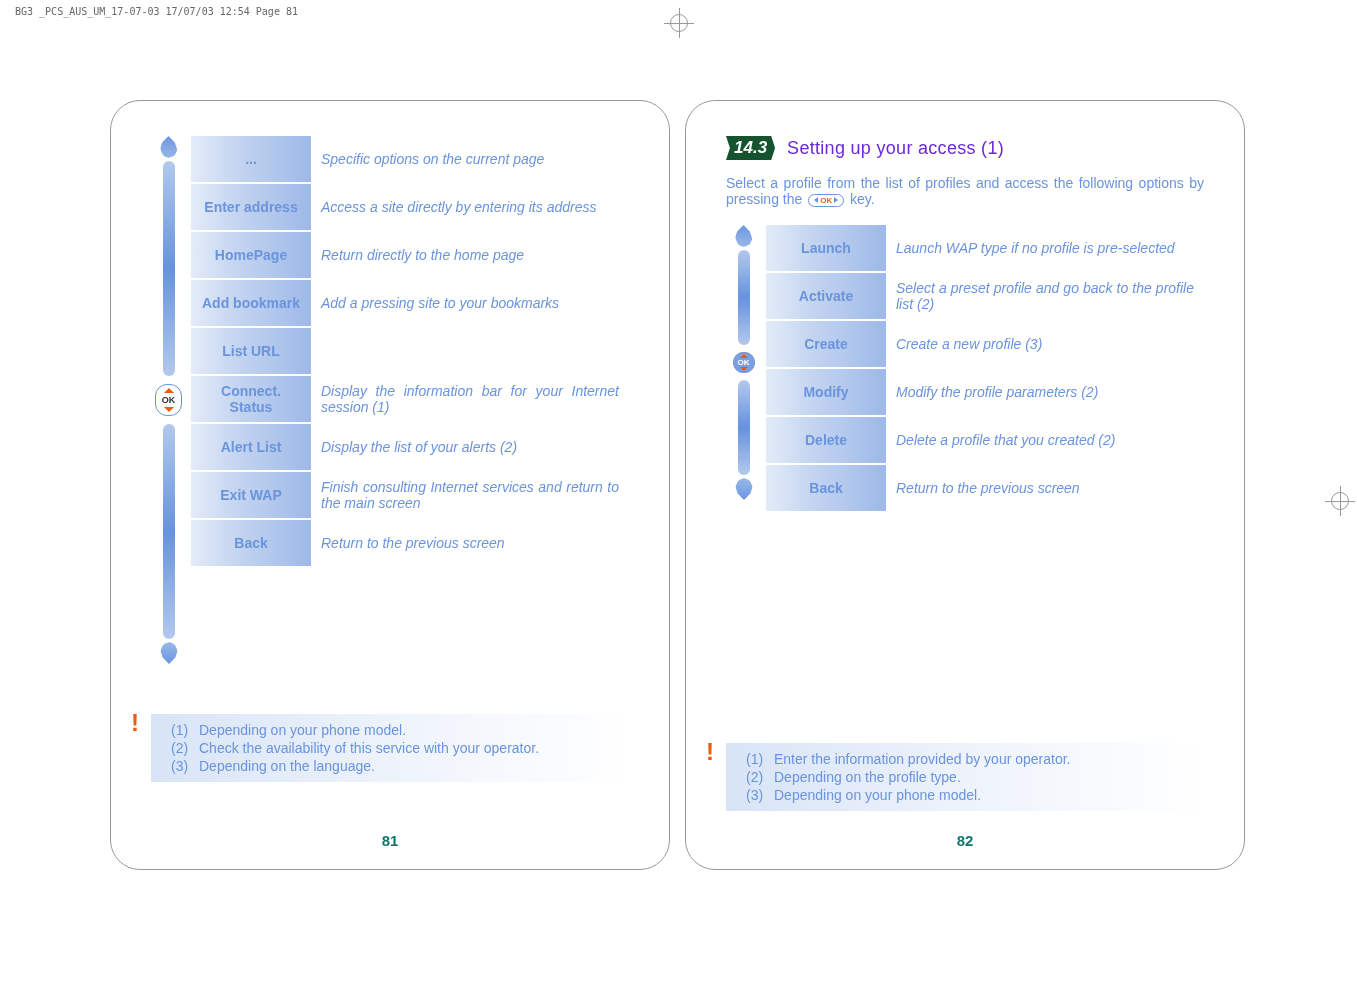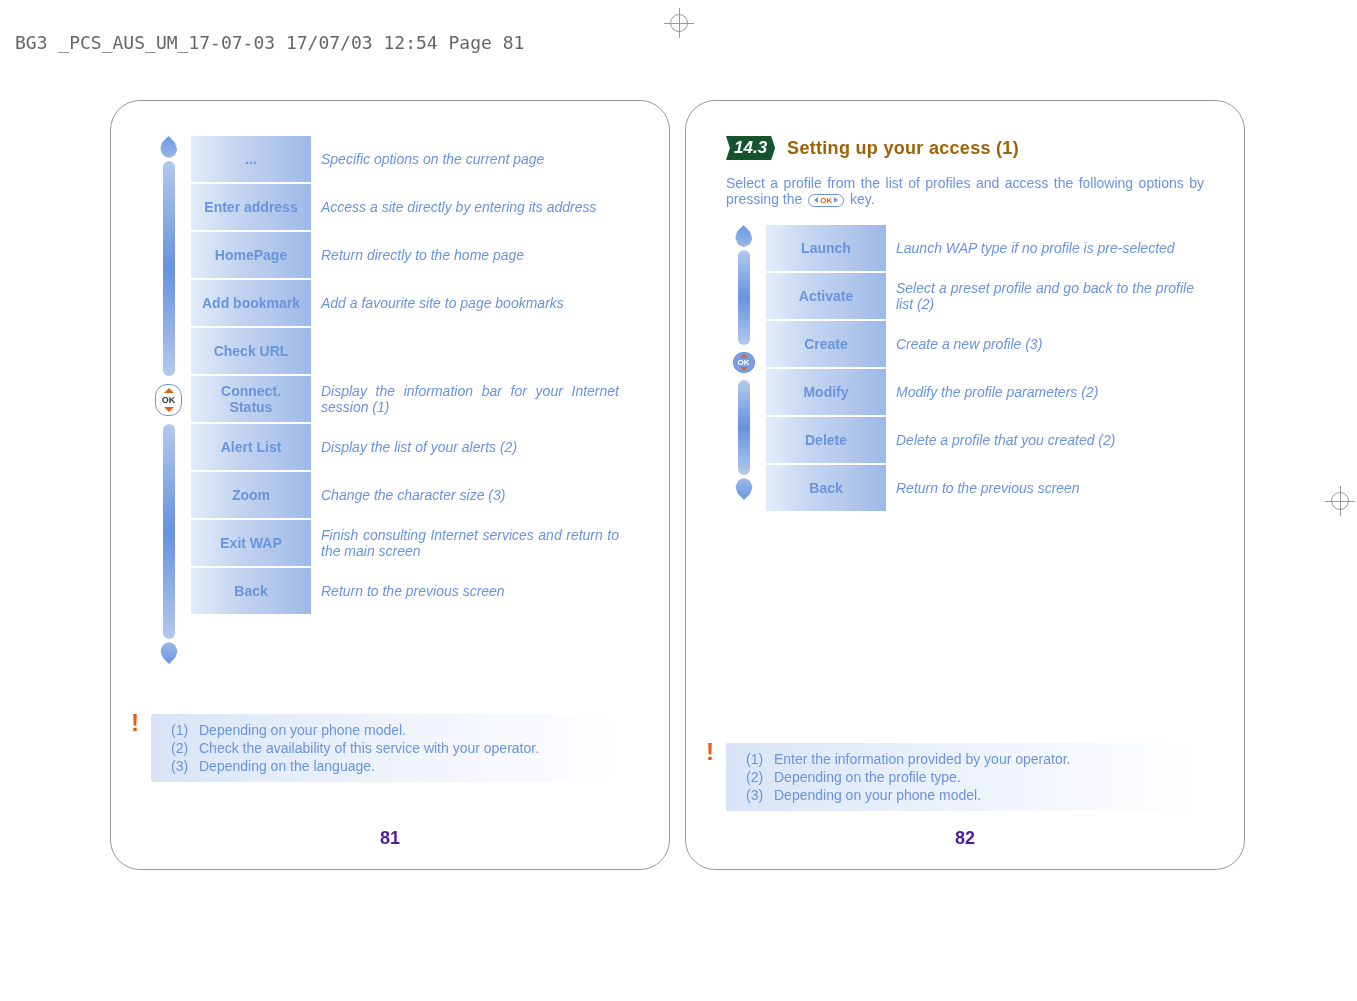--- a/index.html
+++ b/index.html
@@ -7,23 +7,23 @@
     body {
       font-family: 'Trebuchet MS', 'Gill Sans', sans-serif;
       background: #fff;
       width: 1357px;
       height: 1001px;
       position: relative;
     }
     
     .header-text {
       position: absolute;
-      top: 32px;
+      top: 6px;
       left: 15px;
-      font-size: 18px;
+      font-size: 10px;
       color: #666;
       font-family: monospace;
     }
     
     .registration-marks {
       position: absolute;
     }
     
     .reg-top { top: 8px; left: 50%; transform: translateX(-50%); }
     .reg-right { top: 50%; right: 2px; transform: translateY(-50%); }
@@ -205,22 +205,22 @@
       color: #fff;
       font-weight: bold;
       font-style: italic;
       padding: 2px 8px;
       font-size: 17px;
       clip-path: polygon(0 0, 92% 0, 100% 50%, 92% 100%, 0 100%, 8% 50%);
       margin-right: 12px;
     }
     
     .section-title {
-      color: #a16207;
-      font-weight: bold;
+      color: #6d28d9;
+      font-weight: normal;
       font-size: 18px;
       letter-spacing: 0.3px;
     }
     
     .intro-text {
       color: #6a94dd;
       font-size: 14px;
       margin-bottom: 18px;
       text-align: justify;
     }
@@ -284,23 +284,23 @@
       text-align: justify;
     }
     
     .footnote-num {
       width: 28px;
       flex-shrink: 0;
     }
     
     .page-num {
       text-align: center;
-      color: #4c1d95;
-      font-weight: bold;
-      font-size: 18px;
+      color: #0f766e;
+      font-weight: bold;
+      font-size: 15px;
       position: absolute;
       bottom: 20px;
       left: 0;
       right: 0;
     }
   </style>
 </head>
 <body>
 
 <div class="header-text">BG3 _PCS_AUS_UM_17-07-03  17/07/03  12:54  Page 81</div>
@@ -337,36 +337,32 @@
       <div class="row">
           <div class="row-label">Enter address</div>
           <div class="row-desc">Access a site directly by entering its address</div>
         </div>
       <div class="row">
           <div class="row-label">HomePage</div>
           <div class="row-desc">Return directly to the home page</div>
         </div>
       <div class="row">
           <div class="row-label">Add bookmark</div>
-          <div class="row-desc">Add a favourite site to page bookmarks</div>
-        </div>
-      <div class="row">
-          <div class="row-label">Check URL</div>
+          <div class="row-desc">Add a pressing site to your bookmarks</div>
+        </div>
+      <div class="row">
+          <div class="row-label">List URL</div>
         </div>
       <div class="row">
           <div class="row-label">Connect. Status</div>
           <div class="row-desc">Display the information bar for your Internet session (1)</div>
         </div>
       <div class="row">
           <div class="row-label">Alert List</div>
           <div class="row-desc">Display the list of your alerts (2)</div>
-        </div>
-      <div class="row">
-          <div class="row-label">Zoom</div>
-          <div class="row-desc">Change the character size (3)</div>
         </div>
       <div class="row">
           <div class="row-label">Exit WAP</div>
           <div class="row-desc">Finish consulting Internet services and return to the main screen</div>
         </div>
       <div class="row">
           <div class="row-label">Back</div>
           <div class="row-desc">Return to the previous screen</div>
         </div>
     </div>

